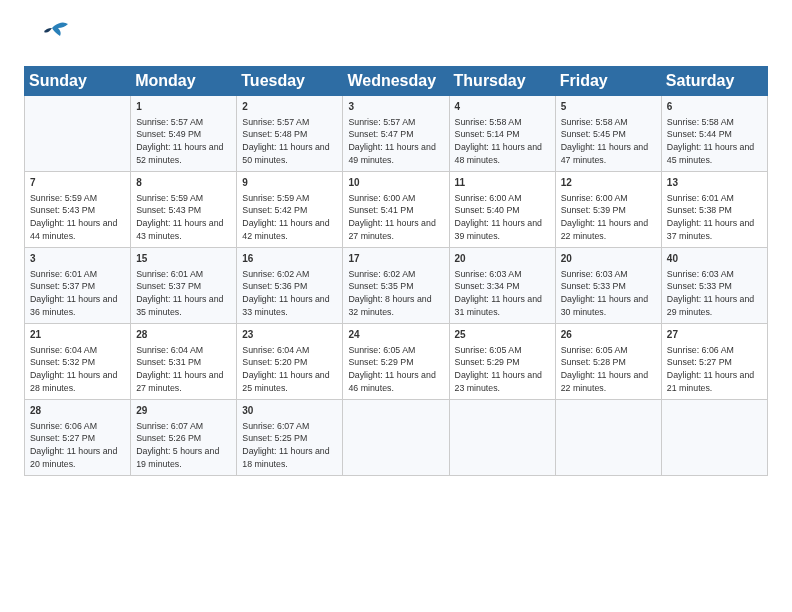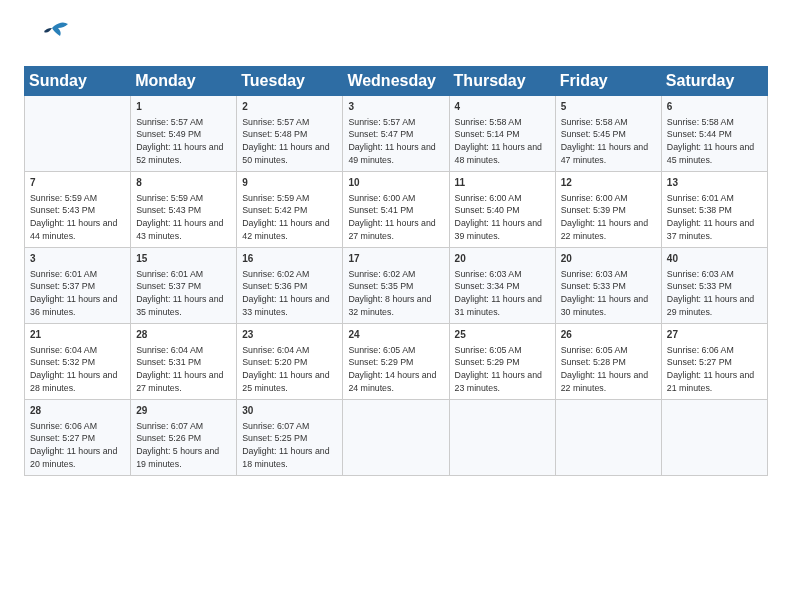--- a/index.html
+++ b/index.html
@@ -158,21 +158,21 @@
           <td><span class="day-num">16</span><span class="day-info">Sunrise: 6:02 AM</span><br><span class="day-info">Sunset: 5:36 PM</span><br><span class="day-info">Daylight: 11 hours and 33 minutes.</span></td>
           <td><span class="day-num">17</span><span class="day-info">Sunrise: 6:02 AM</span><br><span class="day-info">Sunset: 5:35 PM</span><br><span class="day-info">Daylight: 8 hours and 32 minutes.</span></td>
           <td><span class="day-num">20</span><span class="day-info">Sunrise: 6:03 AM</span><br><span class="day-info">Sunset: 3:34 PM</span><br><span class="day-info">Daylight: 11 hours and 31 minutes.</span></td>
           <td><span class="day-num">20</span><span class="day-info">Sunrise: 6:03 AM</span><br><span class="day-info">Sunset: 5:33 PM</span><br><span class="day-info">Daylight: 11 hours and 30 minutes.</span></td>
           <td><span class="day-num">40</span><span class="day-info">Sunrise: 6:03 AM</span><br><span class="day-info">Sunset: 5:33 PM</span><br><span class="day-info">Daylight: 11 hours and 29 minutes.</span></td>
         </tr>
         <tr>
           <td><span class="day-num">21</span><span class="day-info">Sunrise: 6:04 AM</span><br><span class="day-info">Sunset: 5:32 PM</span><br><span class="day-info">Daylight: 11 hours and 28 minutes.</span></td>
           <td><span class="day-num">28</span><span class="day-info">Sunrise: 6:04 AM</span><br><span class="day-info">Sunset: 5:31 PM</span><br><span class="day-info">Daylight: 11 hours and 27 minutes.</span></td>
           <td><span class="day-num">23</span><span class="day-info">Sunrise: 6:04 AM</span><br><span class="day-info">Sunset: 5:20 PM</span><br><span class="day-info">Daylight: 11 hours and 25 minutes.</span></td>
-          <td><span class="day-num">24</span><span class="day-info">Sunrise: 6:05 AM</span><br><span class="day-info">Sunset: 5:29 PM</span><br><span class="day-info">Daylight: 14 hours and 24 minutes.</span></td>
+          <td><span class="day-num">24</span><span class="day-info">Sunrise: 6:05 AM</span><br><span class="day-info">Sunset: 5:29 PM</span><br><span class="day-info">Daylight: 11 hours and 46 minutes.</span></td>
           <td><span class="day-num">25</span><span class="day-info">Sunrise: 6:05 AM</span><br><span class="day-info">Sunset: 5:29 PM</span><br><span class="day-info">Daylight: 11 hours and 23 minutes.</span></td>
           <td><span class="day-num">26</span><span class="day-info">Sunrise: 6:05 AM</span><br><span class="day-info">Sunset: 5:28 PM</span><br><span class="day-info">Daylight: 11 hours and 22 minutes.</span></td>
           <td><span class="day-num">27</span><span class="day-info">Sunrise: 6:06 AM</span><br><span class="day-info">Sunset: 5:27 PM</span><br><span class="day-info">Daylight: 11 hours and 21 minutes.</span></td>
         </tr>
         <tr>
           <td><span class="day-num">28</span><span class="day-info">Sunrise: 6:06 AM</span><br><span class="day-info">Sunset: 5:27 PM</span><br><span class="day-info">Daylight: 11 hours and 20 minutes.</span></td>
           <td><span class="day-num">29</span><span class="day-info">Sunrise: 6:07 AM</span><br><span class="day-info">Sunset: 5:26 PM</span><br><span class="day-info">Daylight: 5 hours and 19 minutes.</span></td>
           <td><span class="day-num">30</span><span class="day-info">Sunrise: 6:07 AM</span><br><span class="day-info">Sunset: 5:25 PM</span><br><span class="day-info">Daylight: 11 hours and 18 minutes.</span></td>
           <td></td>
           <td></td>

